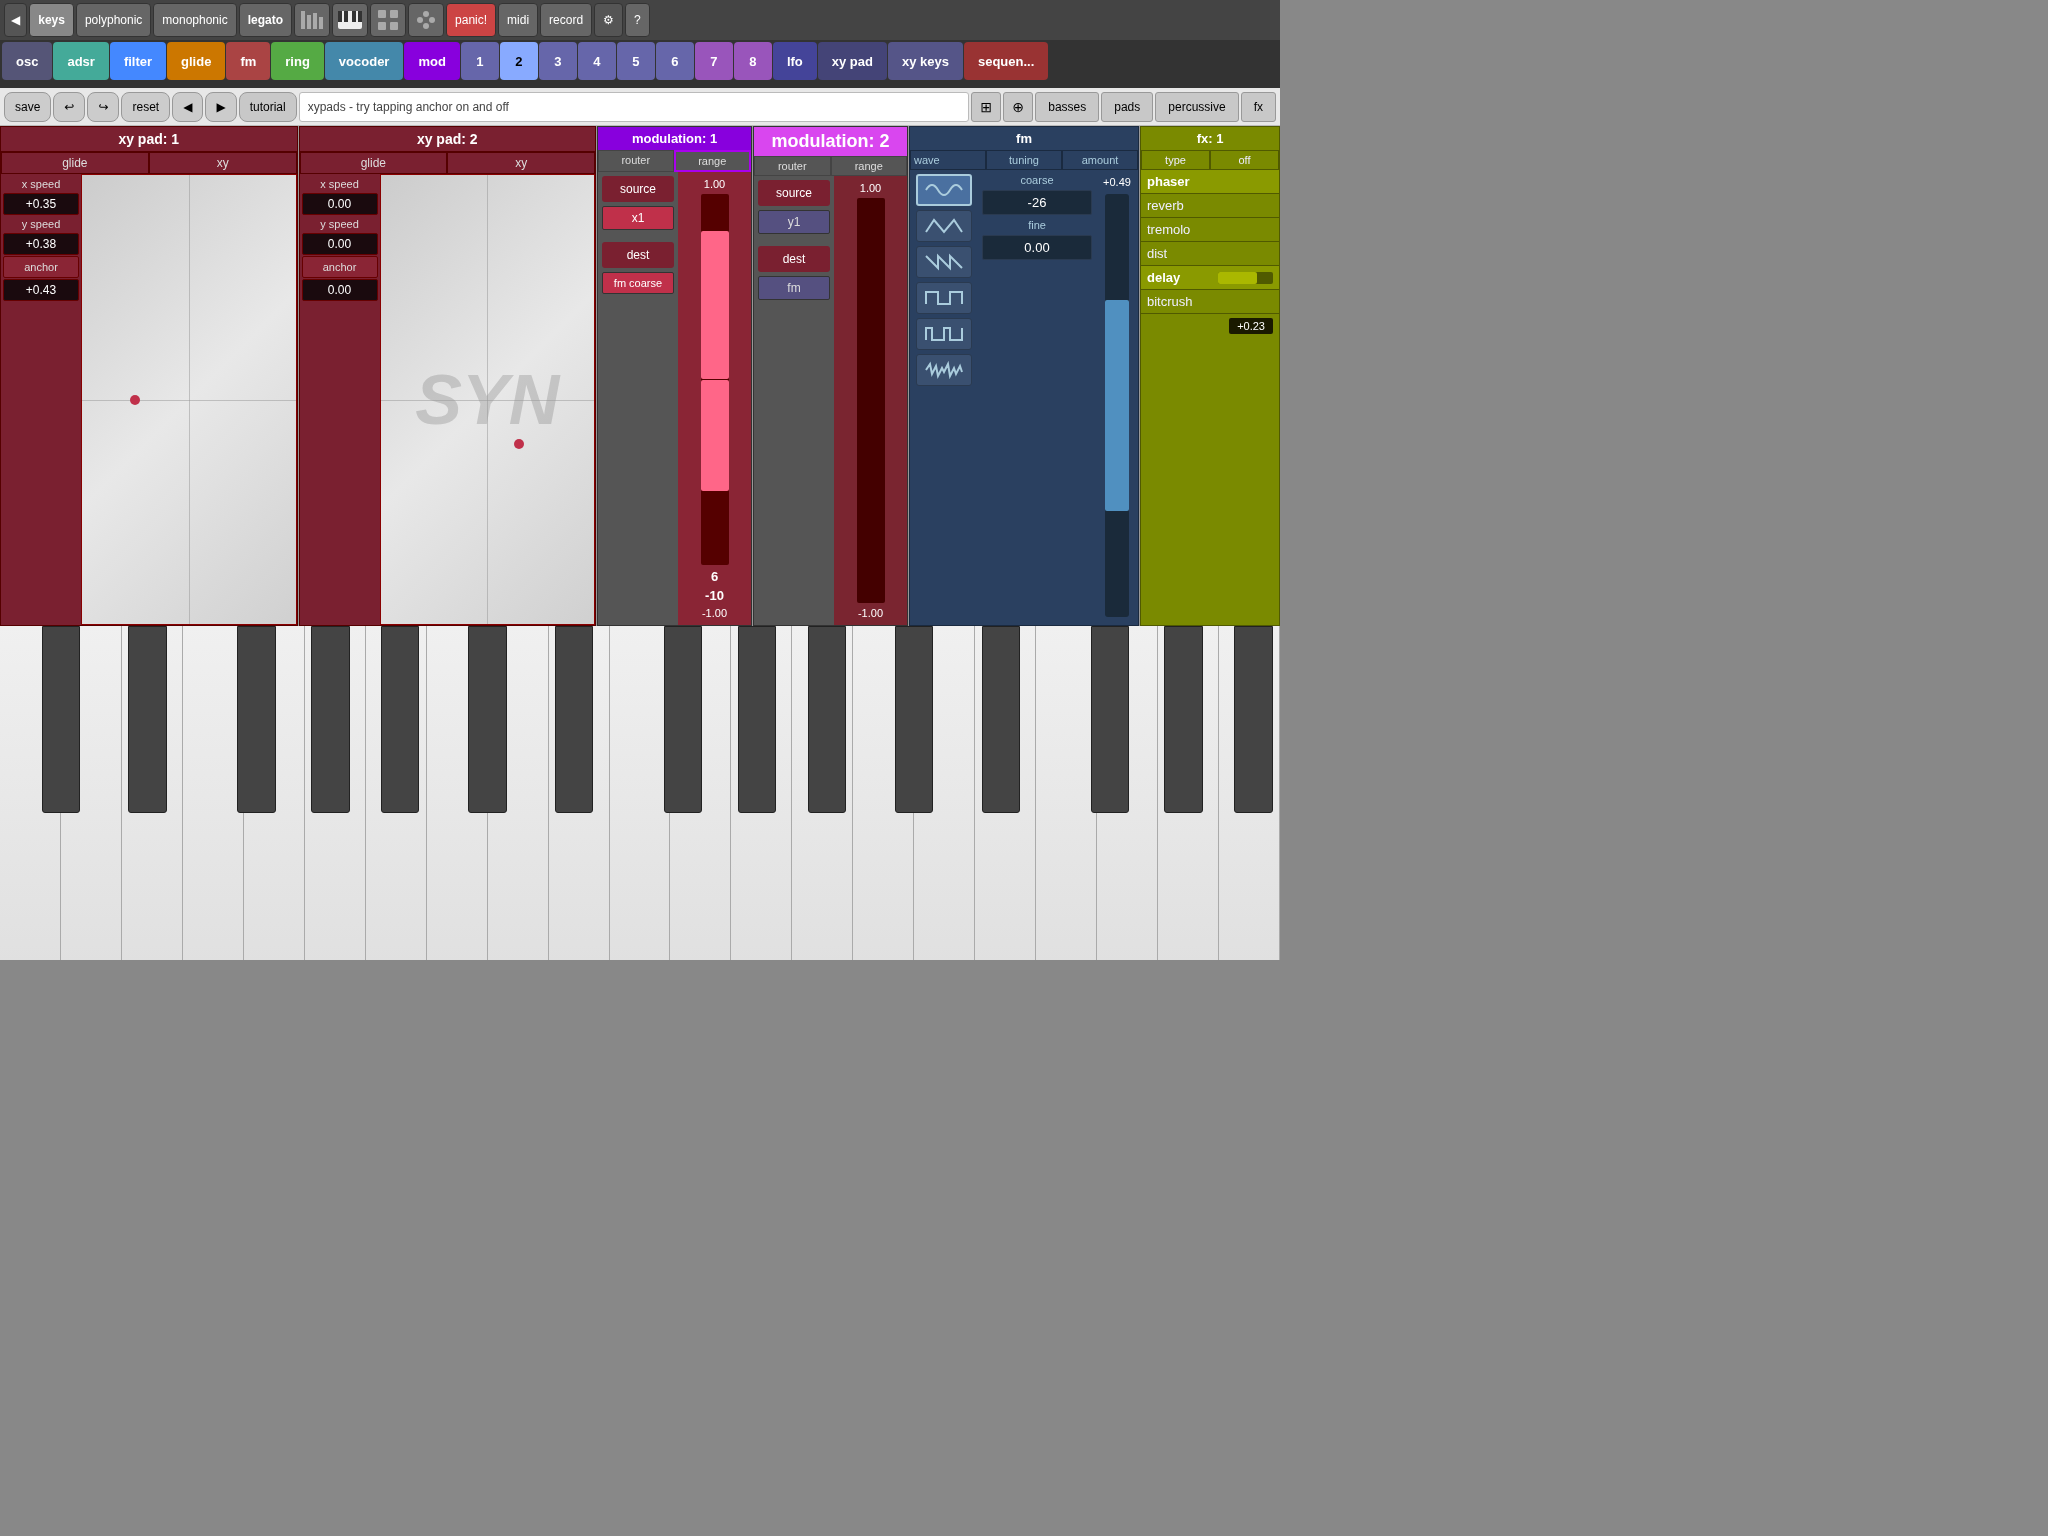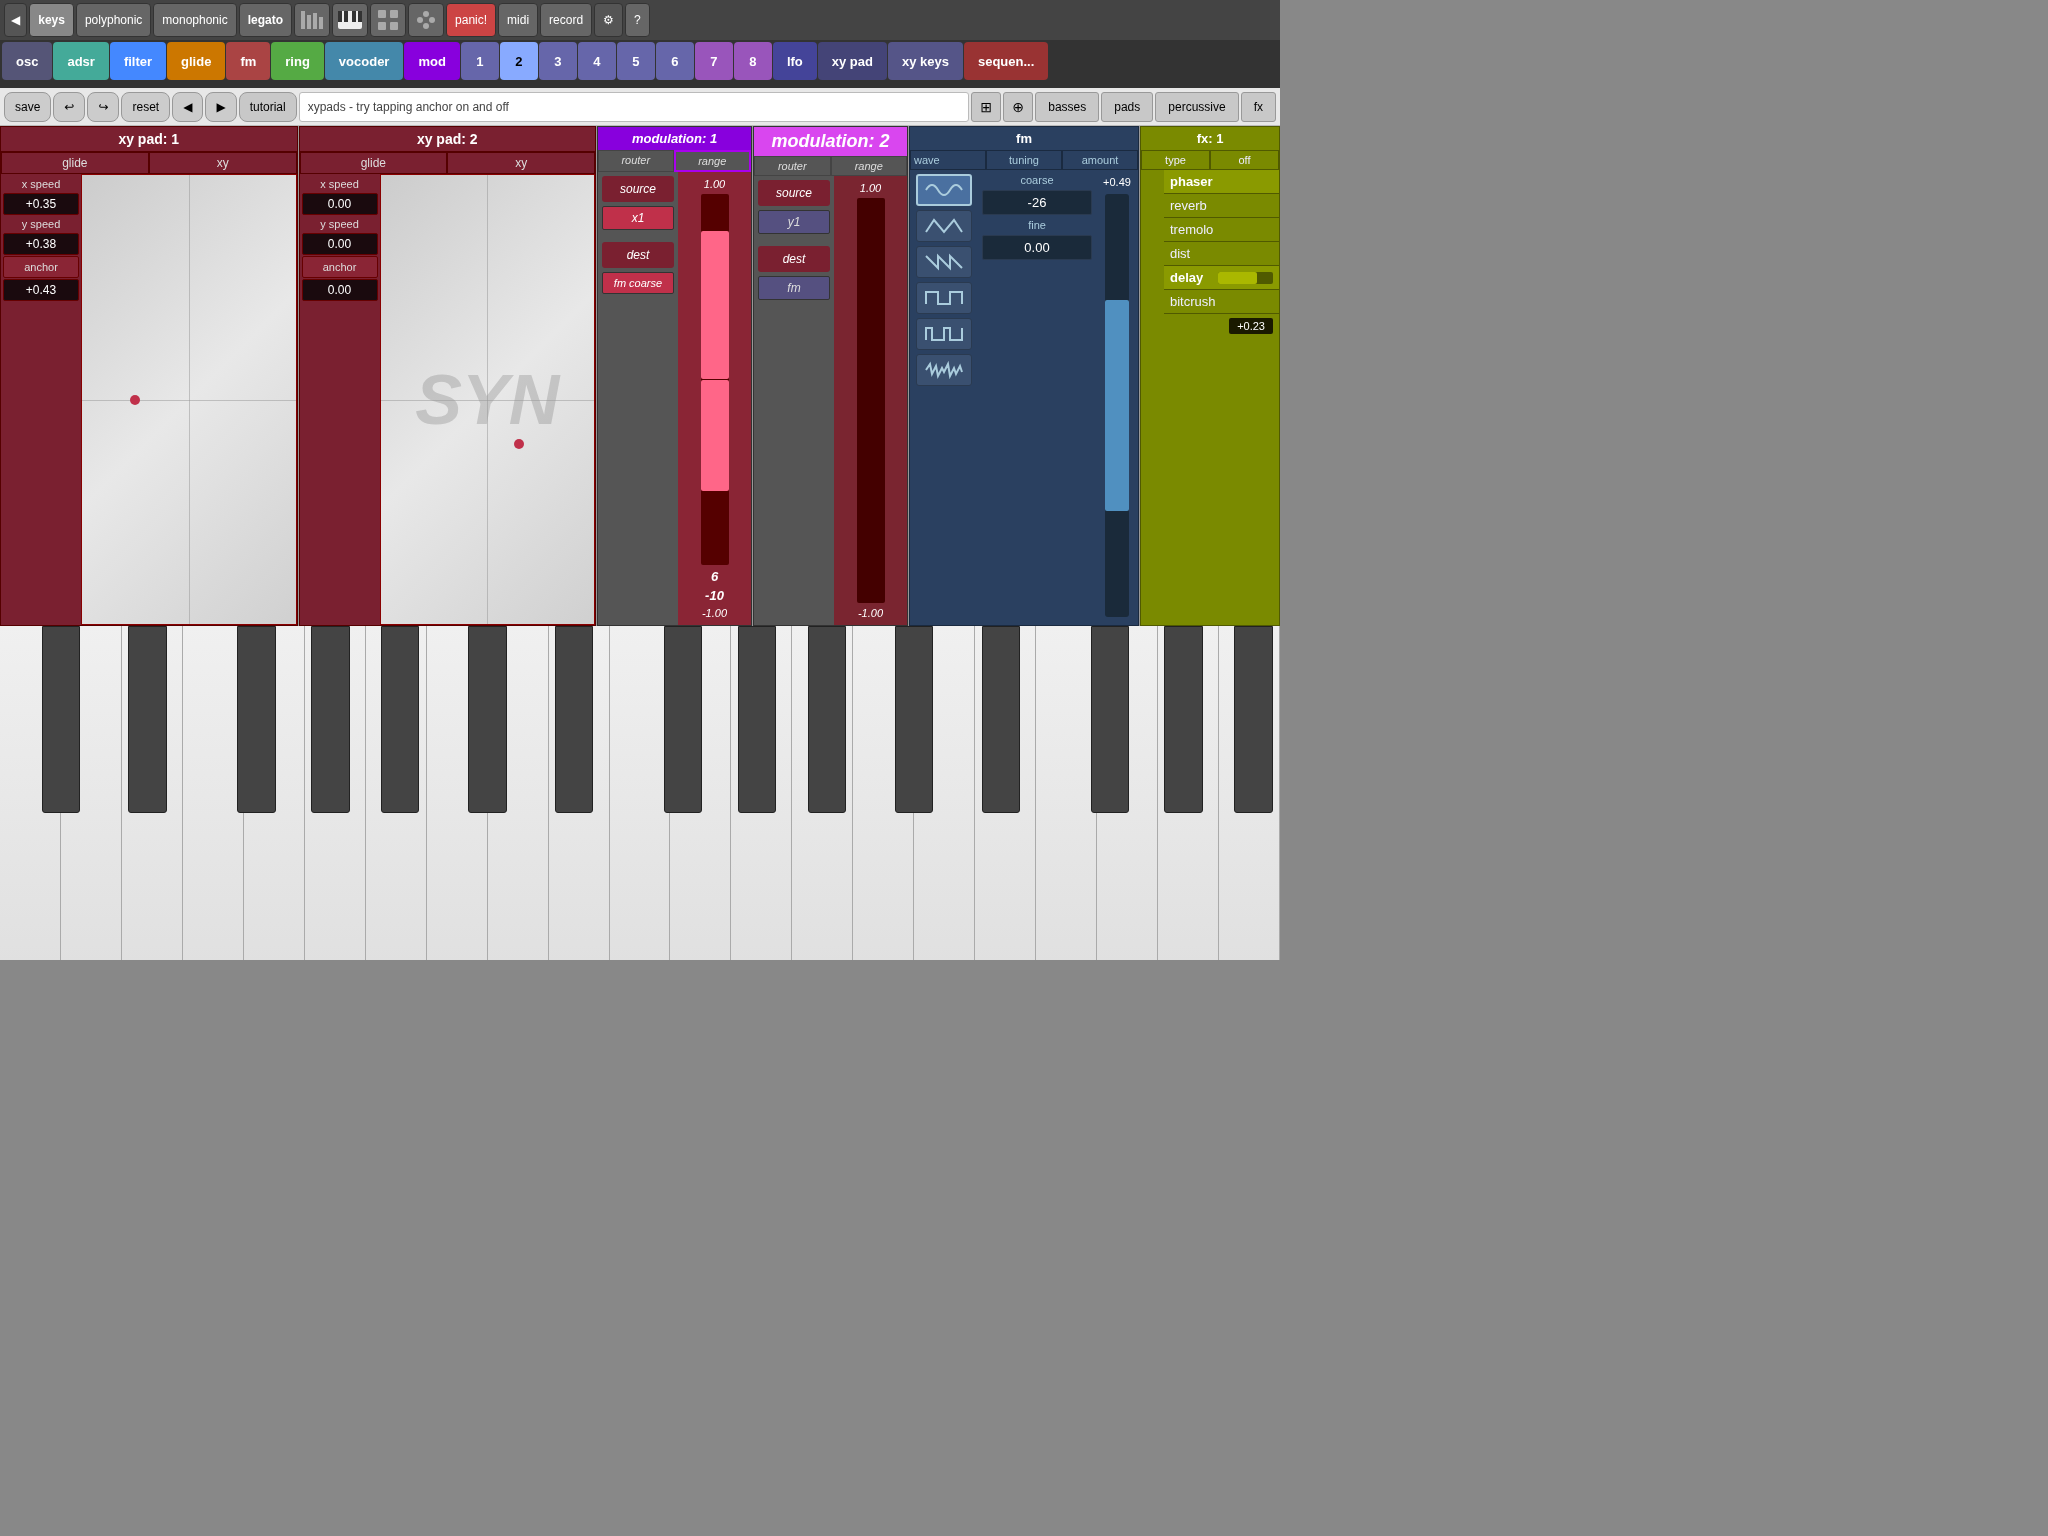--- a/index.html
+++ b/index.html
@@ -239,21 +239,20 @@
       left: 50%;
     }
 
     
     .mod-panel {
       display: flex;
       flex-direction: column;
       background: #555;
       border: 1px solid #333;
       min-width: 150px;
-      font-style: italic;
     }
     .mod-header {
       background: #80d;
       color: #fff;
       text-align: center;
       padding: 4px;
       font-size: 13px;
       font-weight: bold;
     }
     .mod-subheader {
@@ -349,21 +348,20 @@
       font-size: 13px;
       font-weight: bold;
     }
     .fx-item {
       display: flex;
       align-items: center;
       padding: 3px 6px;
       border-bottom: 1px solid #505a00;
       cursor: pointer;
       gap: 4px;
-      margin-left: 23px;
     }
     .fx-item-label {
       flex: 1;
       color: #eef;
       font-size: 12px;
     }
     .fx-item.active .fx-item-label { color: #fff; font-weight: bold; }
 
     
     .piano-section {

